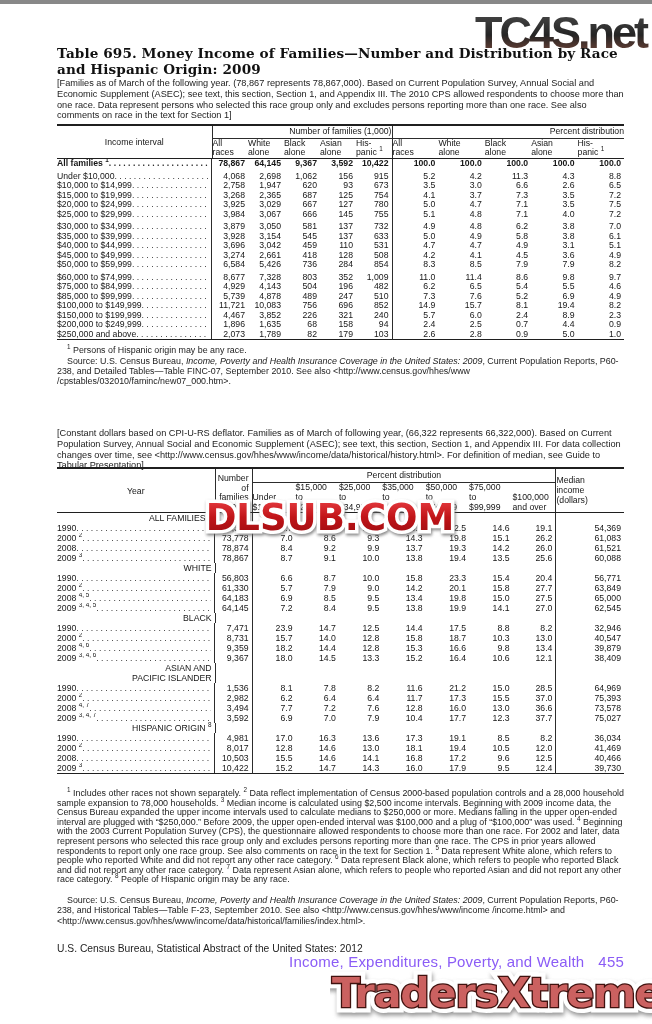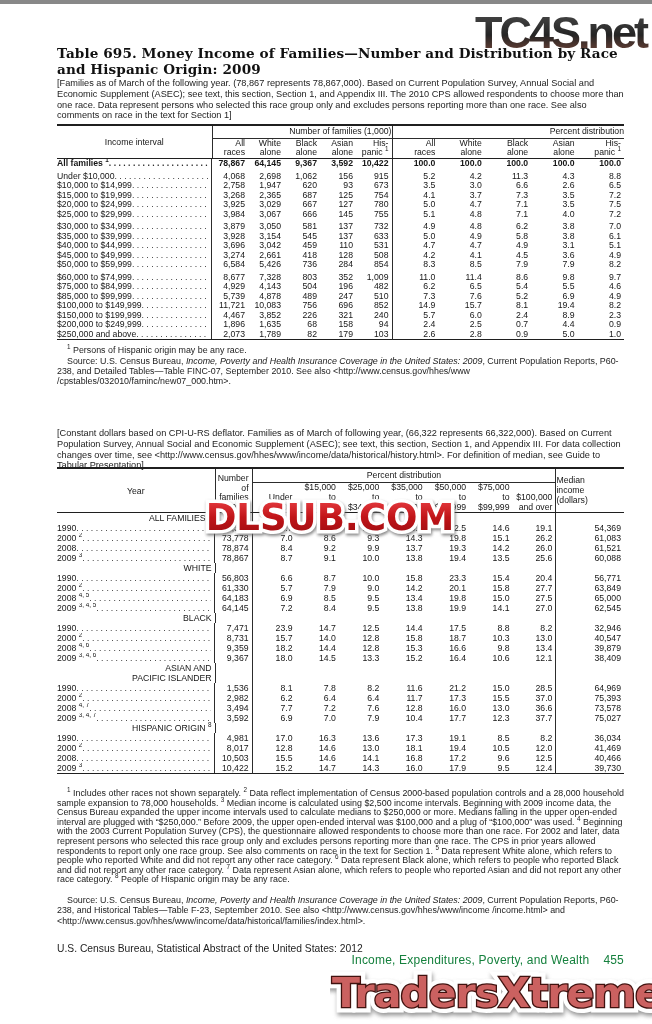--- a/index.html
+++ b/index.html
@@ -18,39 +18,39 @@
   table.t{border-collapse:collapse;table-layout:fixed;width:567px;font-size:8.7px;color:#161616;
           border-top:2px solid #1f1f1f;border-bottom:1.5px solid #1f1f1f}
   table.t th{font-weight:normal;padding:0;font-size:8.7px}
   table.t td{padding:0 3px 0 0;text-align:right;white-space:nowrap}
   #t695 td{line-height:9.5px}
   #t696 td{line-height:10px}
   .sh,.yh{text-align:center;vertical-align:middle}
   .gh{text-align:right;border-bottom:1px solid #2c2c2c;padding:1px 0 1px 0;line-height:11.5px}
   .pdh{text-align:center;border-bottom:1px solid #2c2c2c;line-height:13px}
   .cl{vertical-align:bottom}
-  .cl div{text-align:right;padding-right:3px;line-height:9.8px}
+  .cl div{text-align:left;padding-right:3px;line-height:9.8px}
   .nh{vertical-align:bottom}
   .nh div{text-align:right;padding-right:3px;line-height:9.6px}
   .mh{vertical-align:middle}
   .mh div{text-align:left;line-height:9.8px}
   .hb{border-bottom:1.4px solid #1f1f1f}
   .vl{border-left:1px solid #2c2c2c}
   .vr{border-right:1px solid #2c2c2c}
   .stub{display:flex;align-items:baseline;text-align:left;padding-left:3px;border-right:1px solid #2c2c2c;overflow:hidden}
   .lbl{white-space:nowrap}
   .lead{flex:1 1 auto;overflow:hidden;white-space:nowrap;color:#2d2d2d}
   .lead::before{content:" . . . . . . . . . . . . . . . . . . . . . . . . . . . . . . . . . . . . . . . . . . . ."}
   .gstub{text-align:center;padding:2px 70px 1px 0;border-right:1px solid #2c2c2c;line-height:9.6px}
   tr.gap td{padding-top:3px}
   tr.b td{font-weight:bold}
   tr.b .lbl{font-weight:bold}
 
   
-  .footer-right{font-size:12px;color:#15803d;letter-spacing:.2px}
+  .footer-right{font-size:15px;color:#8b5cf6;letter-spacing:.2px}
   .imprint{font-size:10.3px;color:#1d1d1d}
   .pgnum{display:inline-block;margin-left:14px}
 </style>
 </head>
 <body>
 
 <div class="page">
 
   <div class="abs title" style="left:57px;top:42px;width:570px">Table 695. Money Income of Families—Number and Distribution by Race and Hispanic Origin: 2009</div>
   <div class="abs note" style="left:57px;top:74px;width:568px">[Families as of March of the following year. (78,867 represents 78,867,000). Based on Current Population Survey, Annual Social and Economic Supplement (ASEC); see text, this section, Section 1, and Appendix III. The 2010 CPS allowed respondents to choose more than one race. Data represent persons who selected this race group only and excludes persons reporting more than one race. See also comments on race in the text for Section 1]</div>

